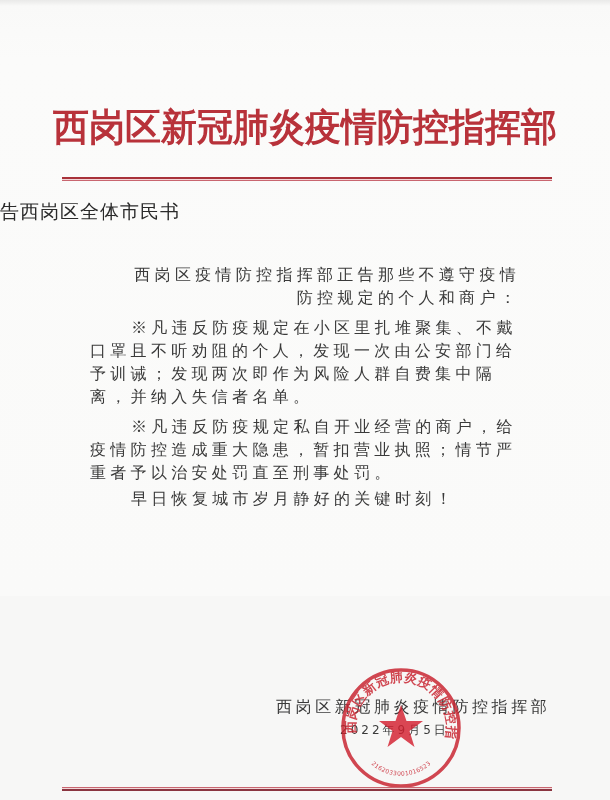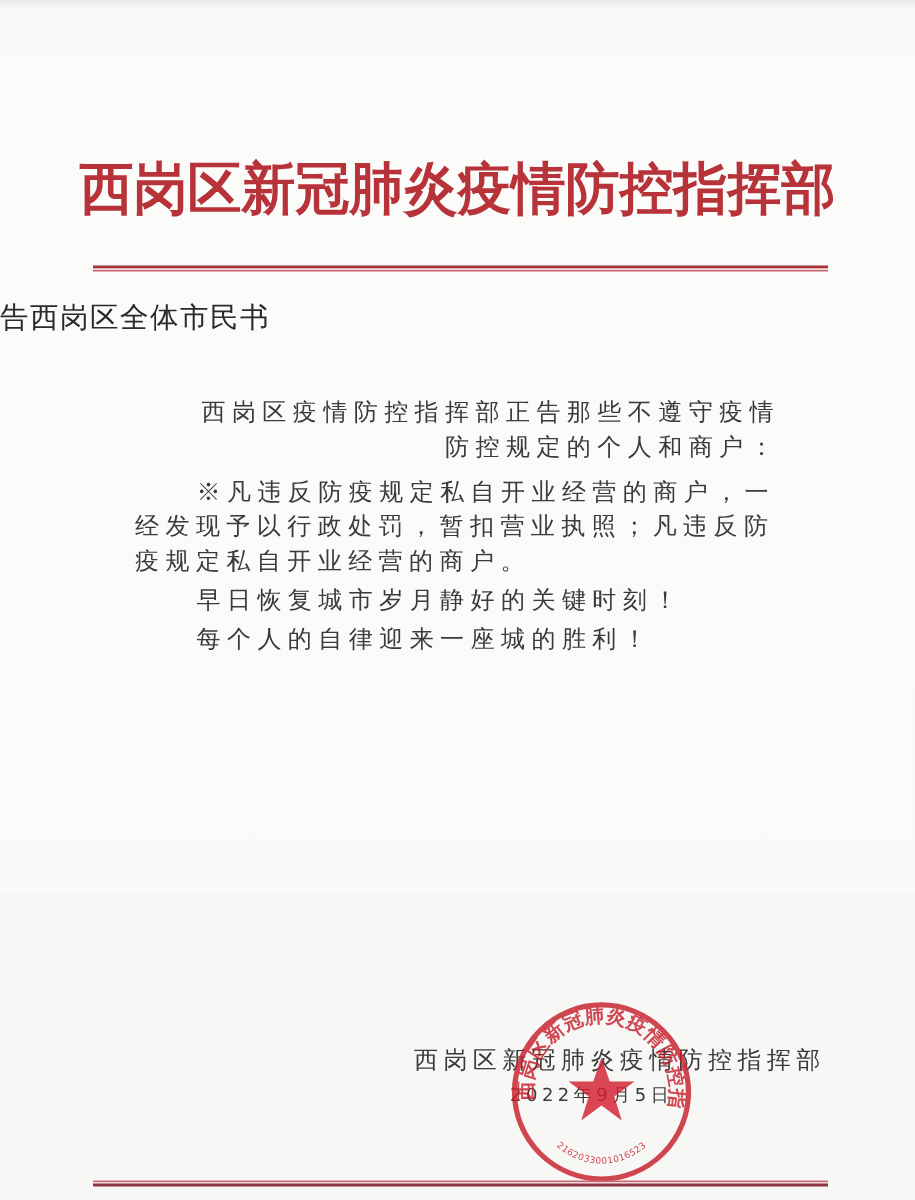--- a/index.html
+++ b/index.html
@@ -120,23 +120,23 @@
   <div class="red-rule top-rule">
     <div class="thick"></div>
       <div class="gap"></div>
       <div class="thin"></div>
   </div>
 
   <div class="subtitle">告西岗区全体市民书</div>
 
   <div class="body-text">
     <p class="para gap-before">西岗区疫情防控指挥部正告那些不遵守疫情防控规定的个人和商户：</p>
-    <p class="para tight">※凡违反防疫规定私自开业经营的商户，一经发现予以行政处罚，暂扣营业执照；凡违反防疫规定私自开业经营的商户。</p>
+    <p class="para tight">※凡违反防疫规定在小区里扎堆聚集、不戴口罩且不听劝阻的个人，发现一次由公安部门给予训诫；发现两次即作为风险人群自费集中隔离，并纳入失信者名单。</p>
+    <p class="para tight">※凡违反防疫规定私自开业经营的商户，给疫情防控造成重大隐患，暂扣营业执照；情节严重者予以治安处罚直至刑事处罚。</p>
     <p class="closing">早日恢复城市岁月静好的关键时刻！</p>
-    <p class="closing">每个人的自律迎来一座城的胜利！</p>
   </div>
 
   <div class="signature">西岗区新冠肺炎疫情防控指挥部</div>
   <div class="date">2022年9月5日</div>
 
   <svg class="stamp" viewBox="0 0 122 122" xmlns="http://www.w3.org/2000/svg">
     <defs>
       <path id="arcTop" d="M 16,70 A 46,46 0 1,1 106,70"></path>
       <path id="arcBottom" d="M 30,96 A 44,44 0 0,0 92,96"></path>
     </defs>

